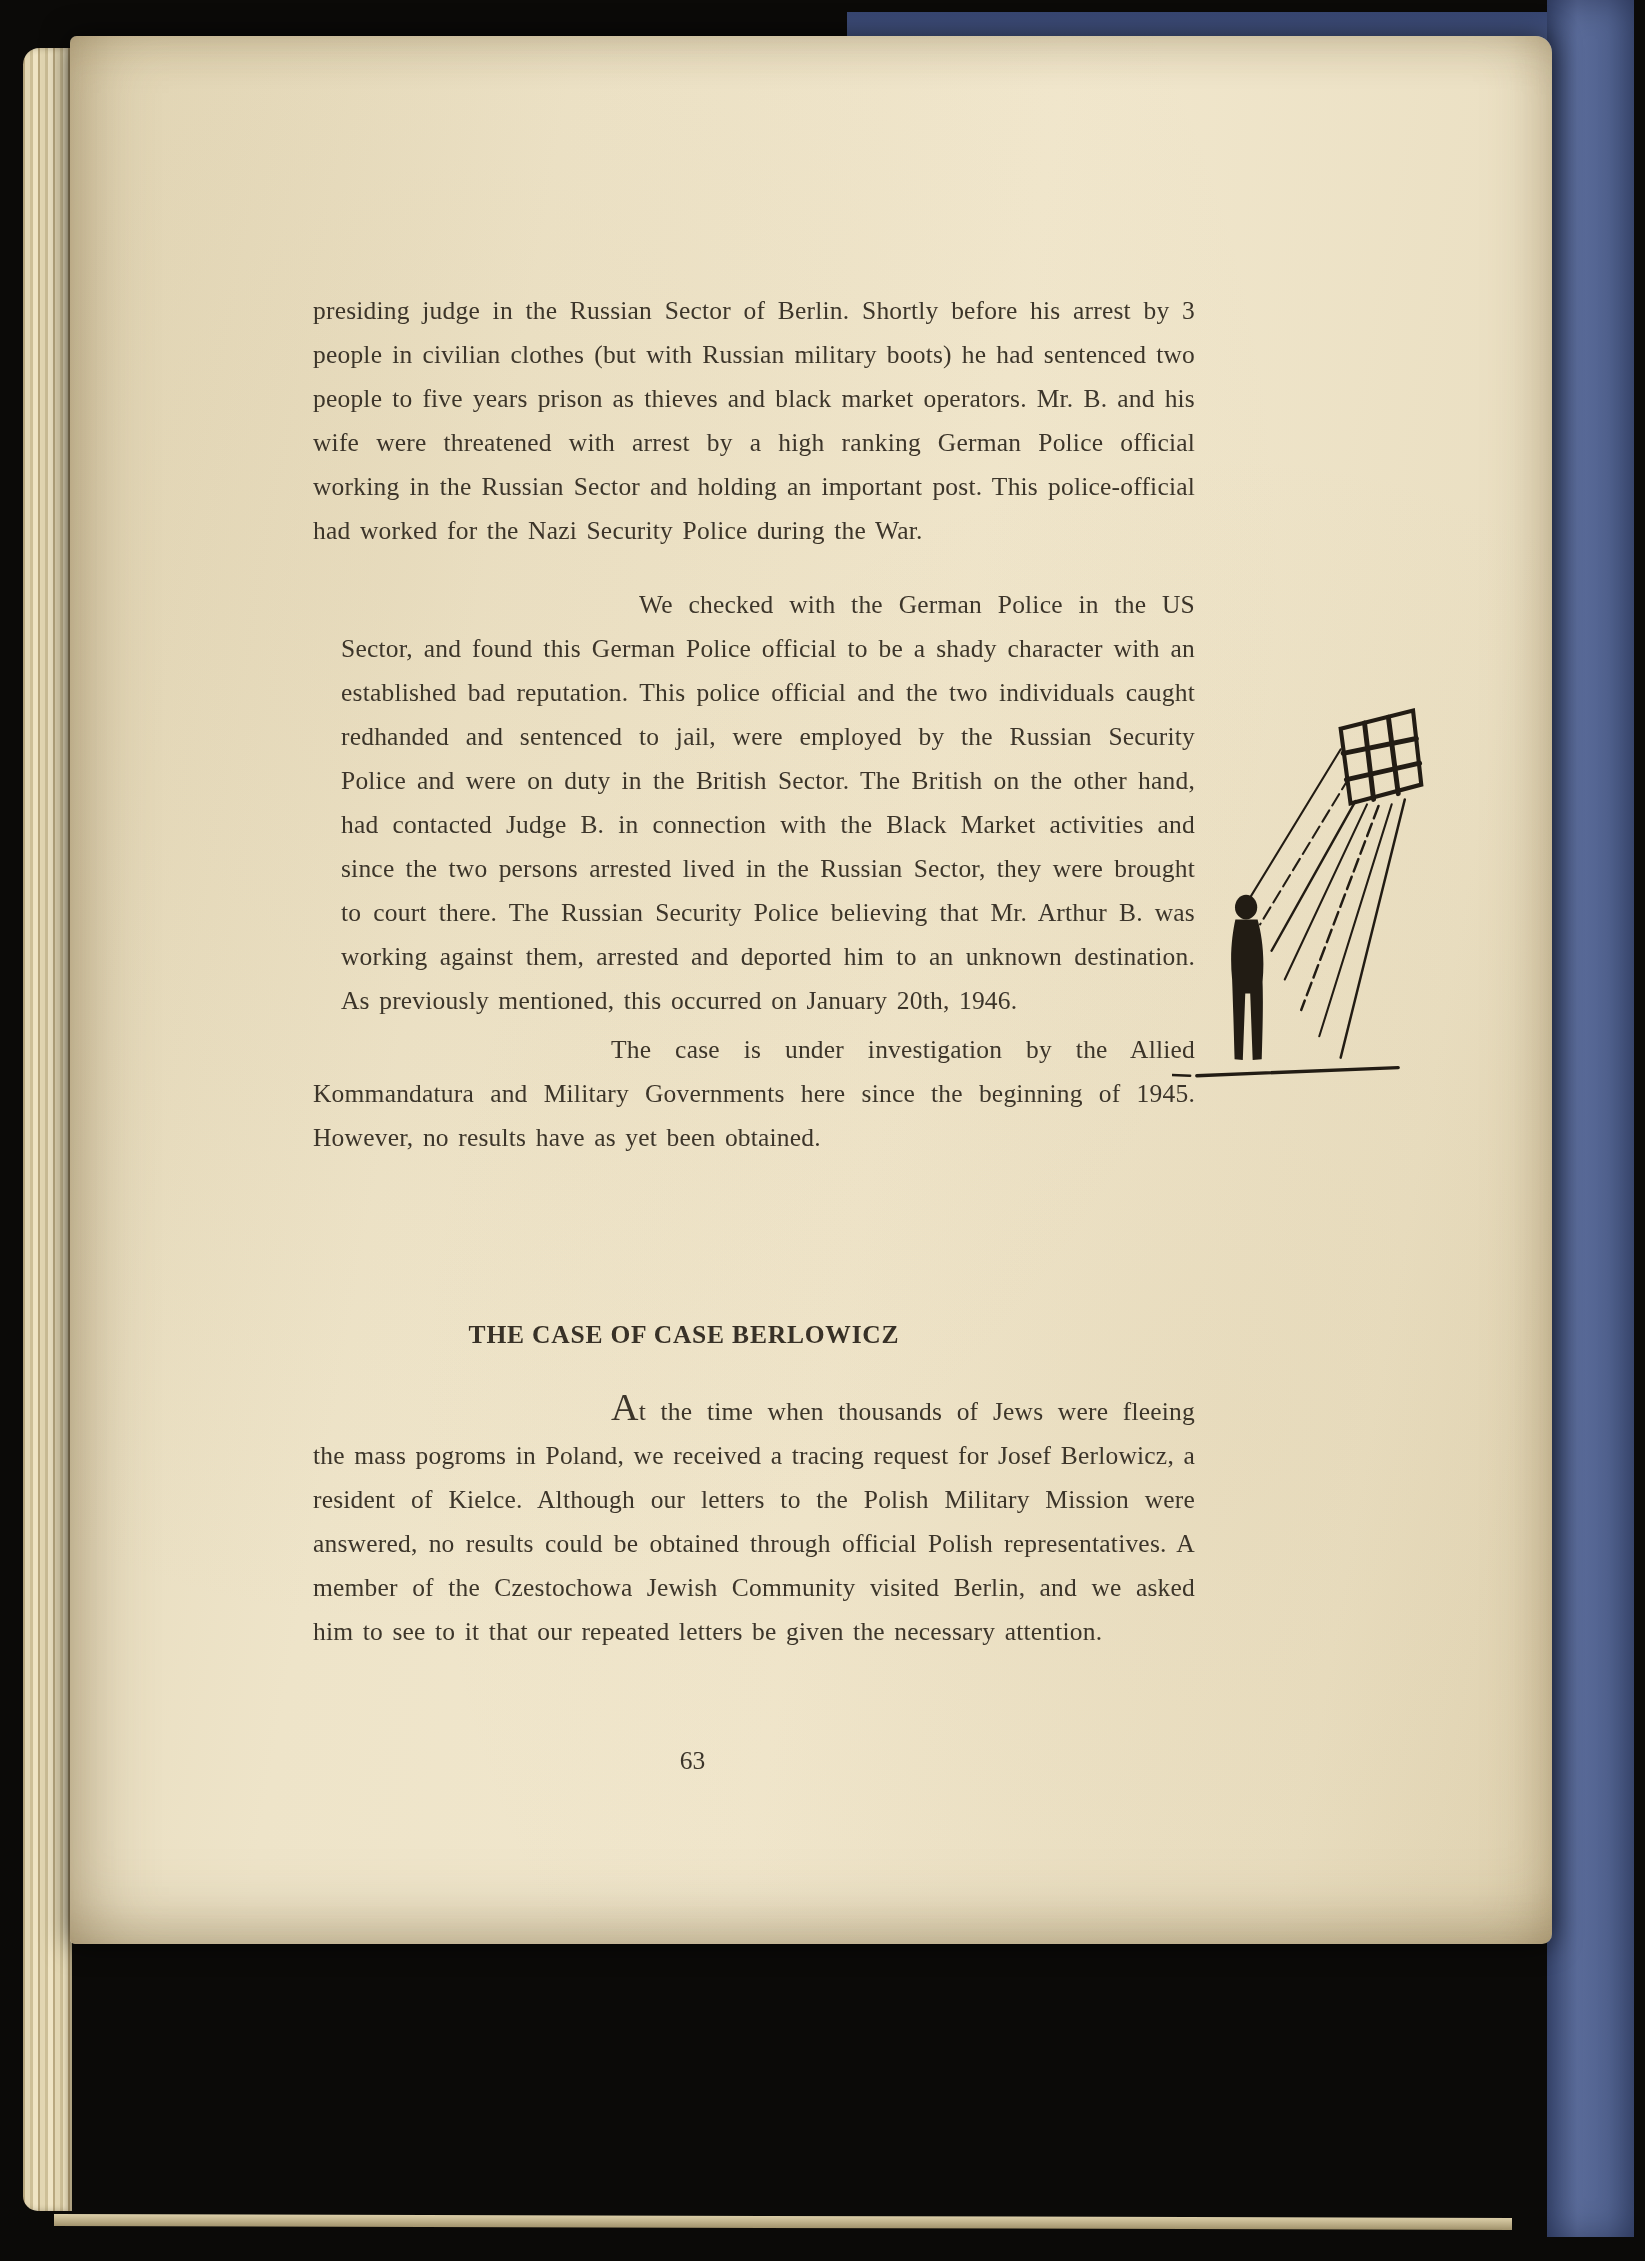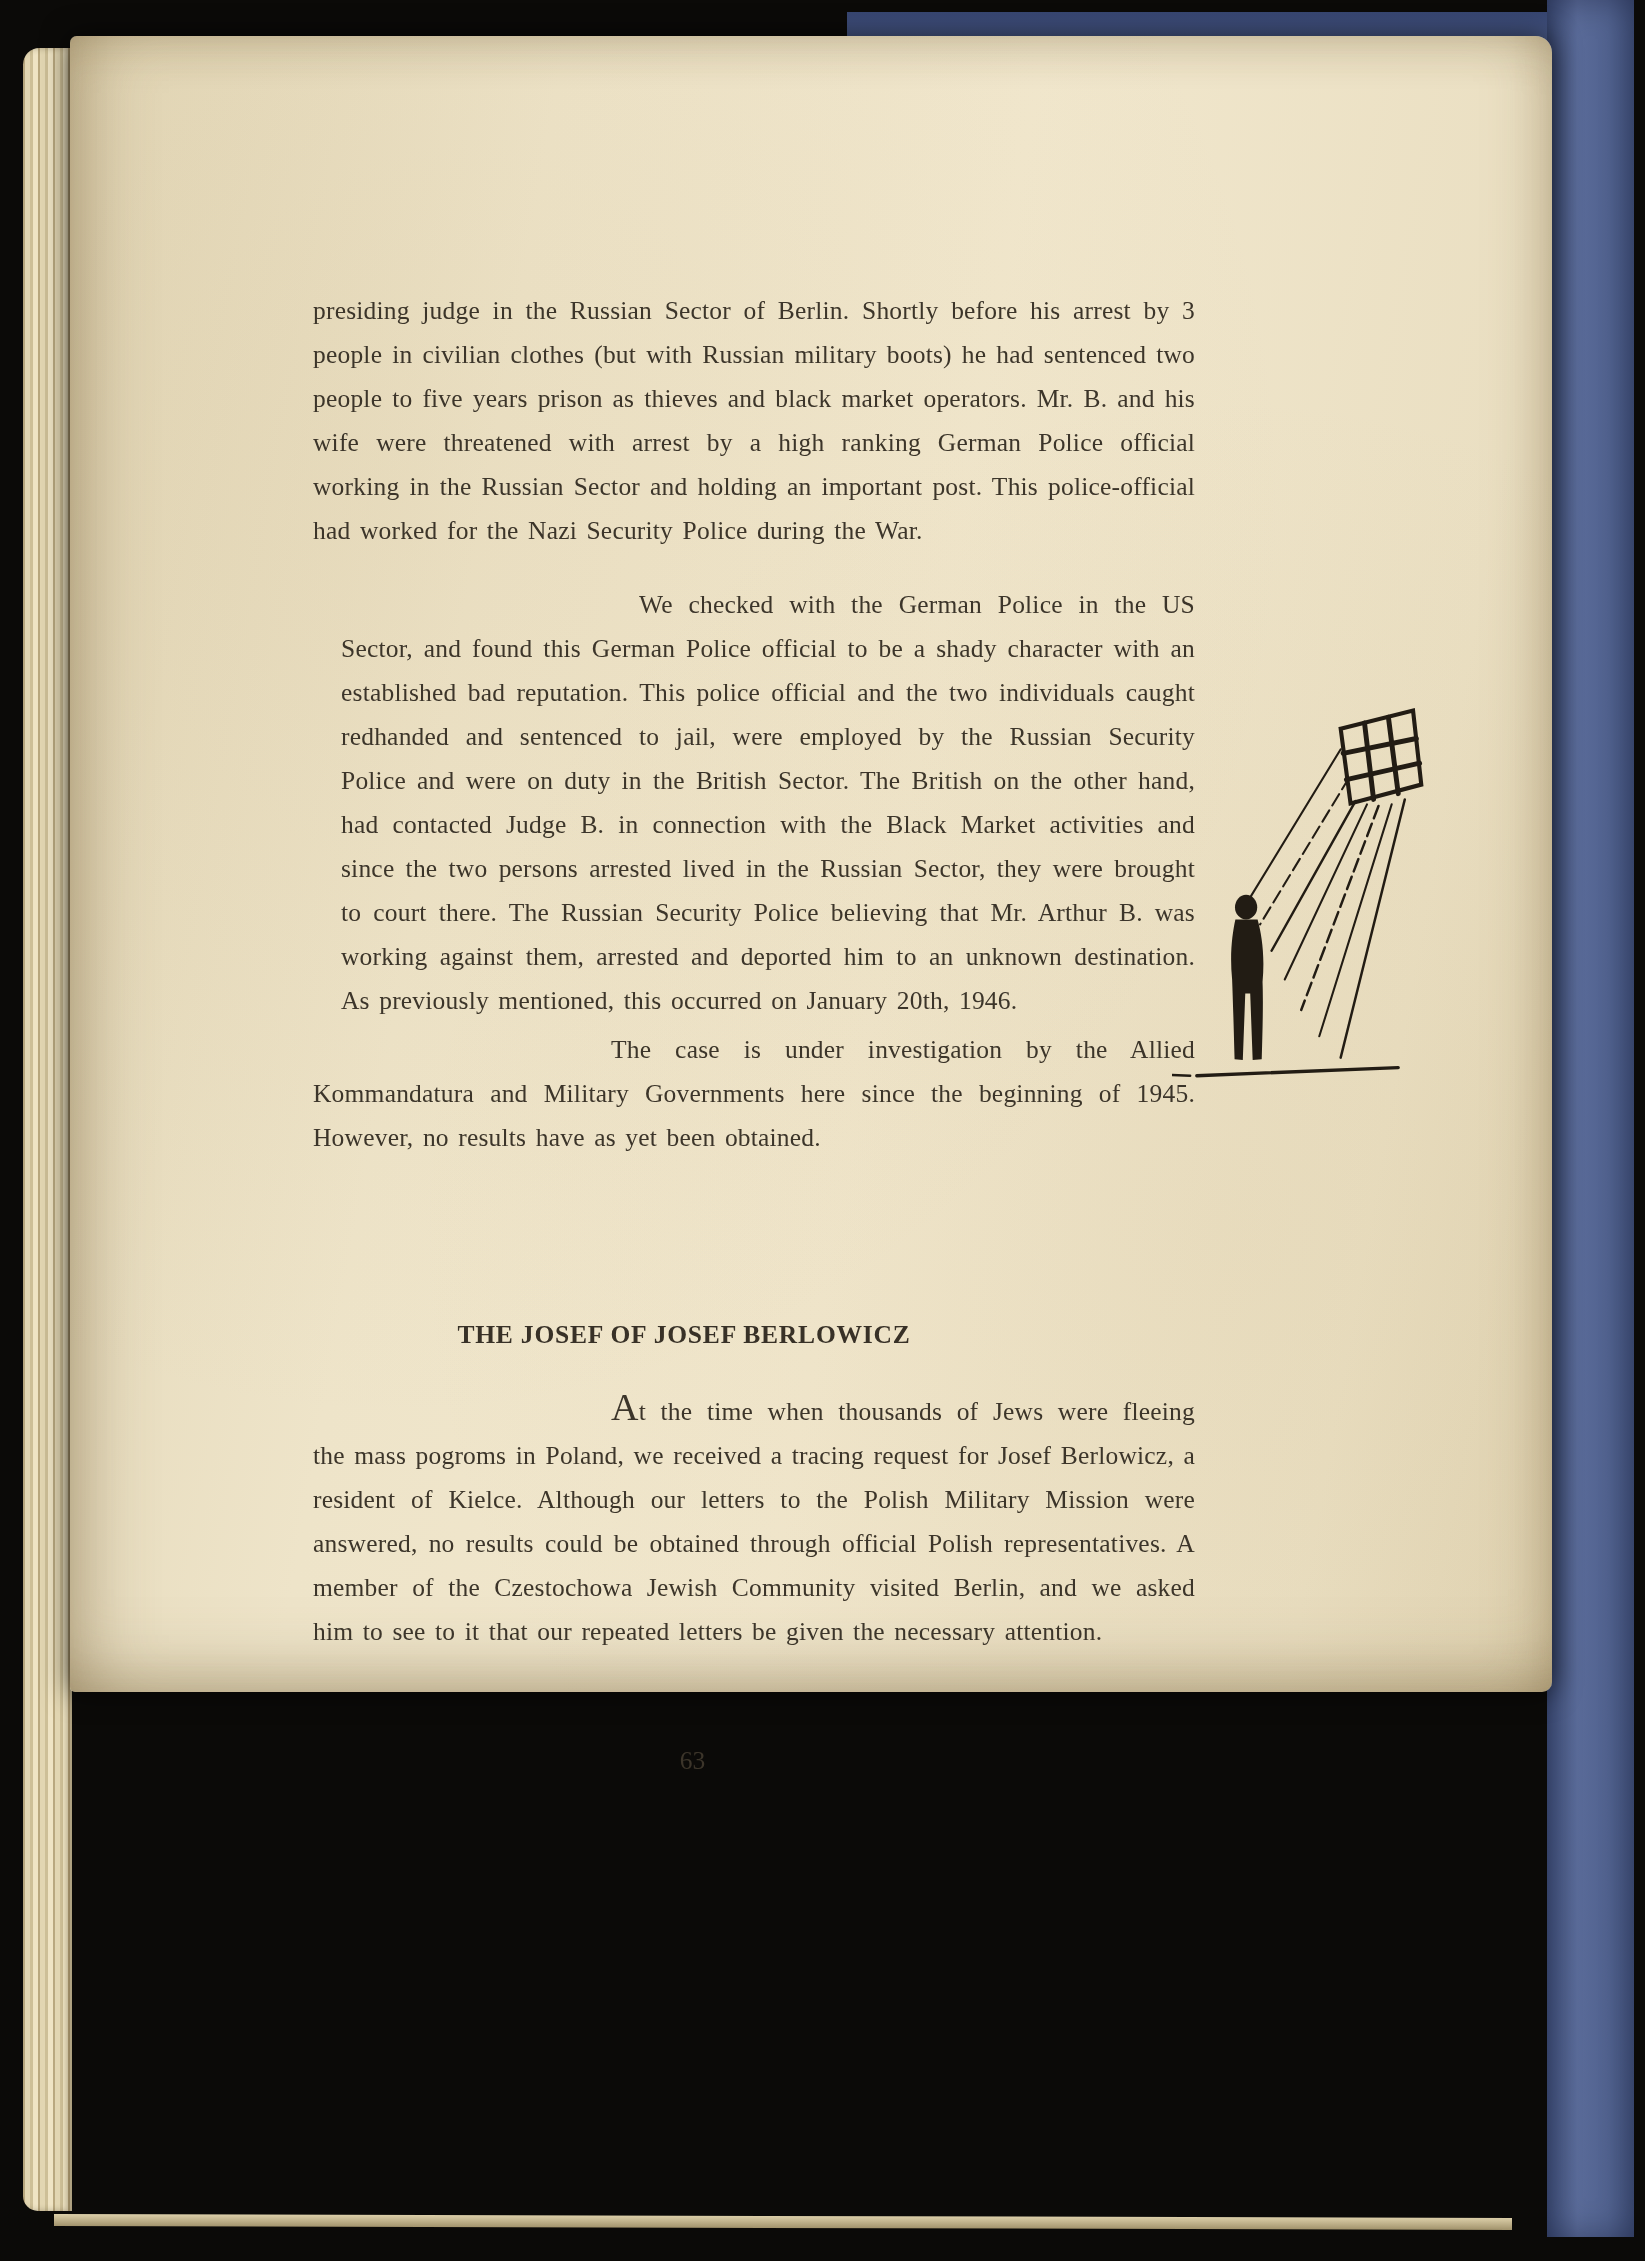--- a/index.html
+++ b/index.html
@@ -11,21 +11,21 @@
     box-shadow:inset 0 0 33px rgba(0,0,20,.35);}
   .cover-top{position:absolute;top:11.5px;left:847px;right:11.5px;height:51px;
     background:linear-gradient(180deg,#374672,#556694);}
   
   .page-stack{position:absolute;top:48px;left:23px;width:49px;height:2163px;border-radius:16.5px 0 0 15px;
     background:repeating-linear-gradient(90deg,#b9a87f 0 2.5px,#e2d6b2 2.5px 7.4px,#cdbf97 7.4px 10px,#efe4c4 10px 15px);
     box-shadow:inset -5px 0 6.6px rgba(60,45,20,.35);}
   .bottom-edges{position:absolute;top:2216px;left:54px;width:1458px;height:12.3px;
     background:linear-gradient(180deg,#dccfa9,#a2936c);transform:rotate(.15deg);}
   
-  .page{position:absolute;top:36px;left:70px;width:1482px;height:1656px;
+  .page{position:absolute;top:36px;left:70px;width:1482px;height:1908px;
     border-radius:6.6px 16.5px 10px 5px;
     background:
       radial-gradient(ellipse at 22% 28%, rgba(186,160,108,.10), transparent 55%),
       radial-gradient(ellipse at 78% 72%, rgba(186,160,108,.09), transparent 50%),
       linear-gradient(100deg,#e2d6b6 0%,#eee4c9 28%,#f1e7cd 55%,#eadfc2 85%,#e0d3b2 100%);
     box-shadow:
       inset 43px 0 74px -33px rgba(110,88,48,.45),
       inset -35px 0 66px -35px rgba(110,88,48,.40),
       inset 0 -58px 74px -45px rgba(110,88,48,.35),
       inset 0 33px 58px -41px rgba(110,88,48,.28),
@@ -56,21 +56,21 @@
   <div class="page-stack"></div>
   <div class="bottom-edges"></div>
 
   <div class="page">
 
     <div class="textcol">
       <p class="para">presiding judge in the Russian Sector of Berlin. Shortly before his arrest by 3 people in civilian clothes (but with Russian military boots) he had sentenced two people to five years prison as thieves and black market operators. Mr. B. and his wife were threatened with arrest by a high ranking German Police official working in the Russian Sector and holding an important post. This police-official had worked for the Nazi Security Police during the War.</p>
       <p class="para indent p2">We checked with the German Police in the US Sector, and found this German Police official to be a shady character with an established bad reputation. This police official and the two individuals caught redhanded and sentenced to jail, were employed by the Russian Security Police and were on duty in the British Sector. The British on the other hand, had contacted Judge B. in connection with the Black Market activities and since the two persons arrested lived in the Russian Sector, they were brought to court there. The Russian Security Police believing that Mr. Arthur B. was working against them, arrested and deported him to an unknown destination. As previously mentioned, this occurred on January 20th, 1946.</p>
       <p class="para indent p3">The case is under investigation by the Allied Kommandatura and Military Governments here since the beginning of 1945. However, no results have as yet been obtained.</p>
 
-      <h2 class="heading">THE JOSEF OF JOSEF BERLOWICZ</h2>
+      <h2 class="heading">THE CASE OF CASE BERLOWICZ</h2>
 
       <p class="para indent p4"><span class="initcap">A</span><span>t the time when thousands of Jews were fleeing the mass pogroms in Poland, we received a tracing request for Josef Berlowicz, a resident of Kielce. Although our letters to the Polish Military Mission were answered, no results could be obtained through official Polish representatives. A member of the Czestochowa Jewish Community visited Berlin, and we asked him to see to it that our repeated letters be given the necessary attention.</span></p>
 
       <div class="pagenum">63</div>
     </div>
 
     <svg class="illus" viewBox="0 0 350 490">
 
       <g>
         <path class="stroke" stroke-width="5" d="M205,30 L293,8 L303,98 L217,121 Z"></path>

